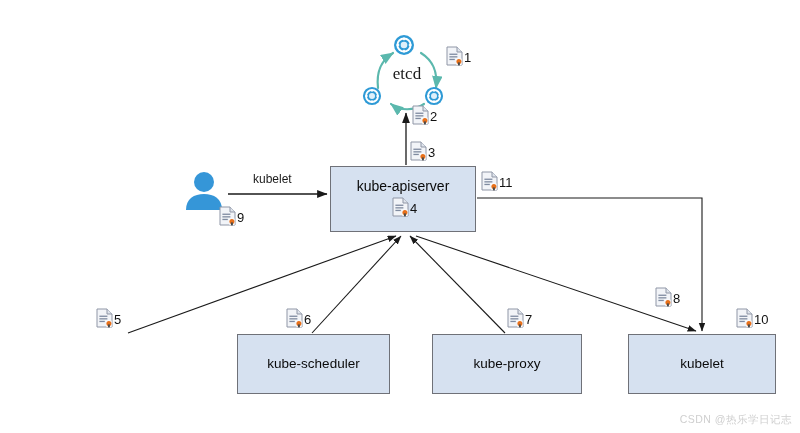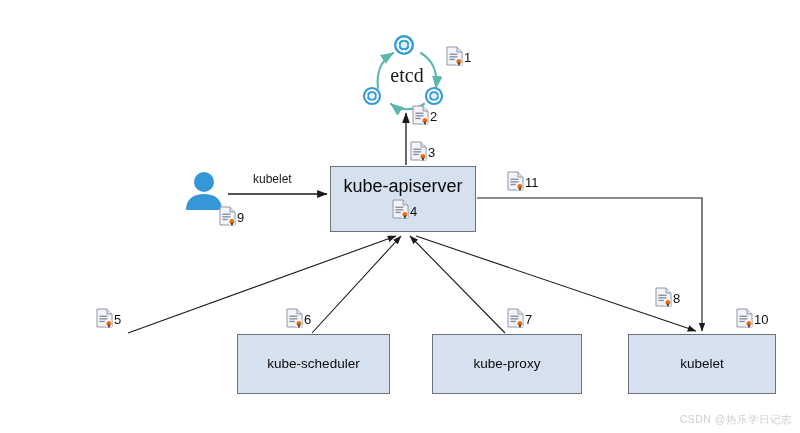--- a/index.html
+++ b/index.html
@@ -33,21 +33,21 @@
     color:#0a0a0a;
     font-size:13.5px;
     line-height:1.35;
   }
   .node-box .label{
     display:inline;
     padding:0 2px;
   }
 
   #box-apiserver{ left:330px; top:166px; width:146px; height:66px; }
-  #box-apiserver .label{ font-size:18px; }
+  #box-apiserver .label{ font-size:14px; }
   #box-kcm{ left:35px;  top:334px; width:153px; height:60px; }
   #box-sched{ left:237px; top:334px; width:153px; height:60px; }
   #box-proxy{ left:432px; top:334px; width:150px; height:60px; }
   #box-kubelet{ left:628px; top:334px; width:148px; height:60px; }
 
   
   .badge{
     position:absolute;
     display:flex;
     align-items:center;
@@ -68,21 +68,21 @@
   #etcd-group{
     position:absolute;
     left:352px; top:36px;
     width:110px; height:82px;
   }
   #etcd-label{
     position:absolute;
     left:0; top:28px;
     width:110px;
     text-align:center;
-    font-size:20px;
+    font-size:17px;
     color:#1a1a1a;
     font-family:"Liberation Serif", serif;
   }
   .etcd-node{ position:absolute; }
   #etcd-node-top   { left:41px; top:-2px; }
   #etcd-node-left  { left:10px; top:50px; }
   #etcd-node-right { left:72px; top:50px; }
   #etcd-arcs{ position:absolute; left:0; top:0; width:110px; height:82px; }
 
   
@@ -276,21 +276,21 @@
             <rect x="10.4" y="12.6" width="5.2" height="6.4" fill="#ffffff"></rect>
             <circle cx="12.9" cy="15.6" r="2.5" fill="#e8701a"></circle>
             <rect x="11.9" y="16.4" width="2" height="3" fill="#4a4a4a"></rect>
           </svg>
         </span>
         <span>4</span>
       </span>
     </div>
   </div>
 
-  <div class="badge" style="left:507px; top:171px;">
+  <div class="badge" style="left:481px; top:171px;">
     <span class="doc-icon">
       <svg width="17" height="20" viewBox="0 0 17 20">
         <path d="M1,1 H11 L16,6 V19 H1 Z" fill="#f2f4f8" stroke="#8f96a6" stroke-width="1"></path>
         <path d="M11,1 L11,6 L16,6" fill="#dfe4ec" stroke="#8f96a6" stroke-width="1"></path>
         <rect x="3.4" y="7.6" width="8" height="1.3" fill="#7f8ba0"></rect>
         <rect x="3.4" y="10.2" width="8" height="1.3" fill="#7f8ba0"></rect>
         <rect x="3.4" y="12.8" width="5.4" height="1.3" fill="#7f8ba0"></rect>
         <rect x="10.4" y="12.6" width="5.2" height="6.4" fill="#ffffff"></rect>
         <circle cx="12.9" cy="15.6" r="2.5" fill="#e8701a"></circle>
         <rect x="11.9" y="16.4" width="2" height="3" fill="#4a4a4a"></rect>

